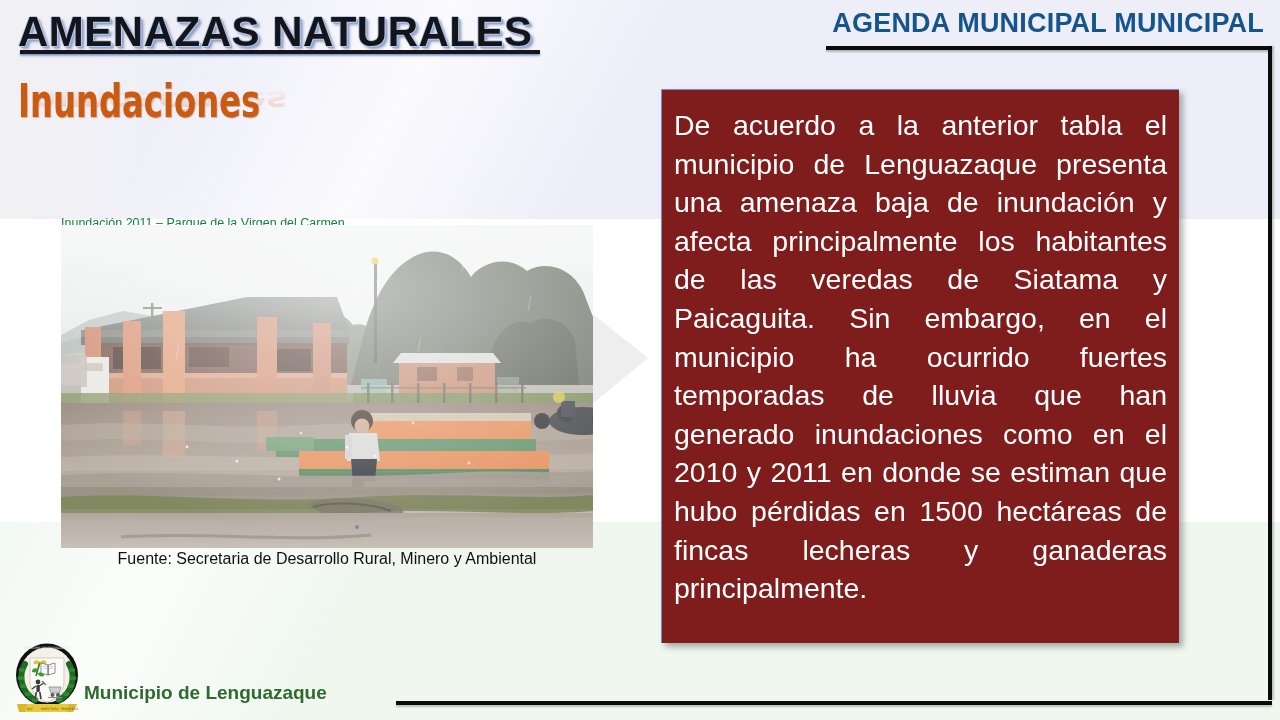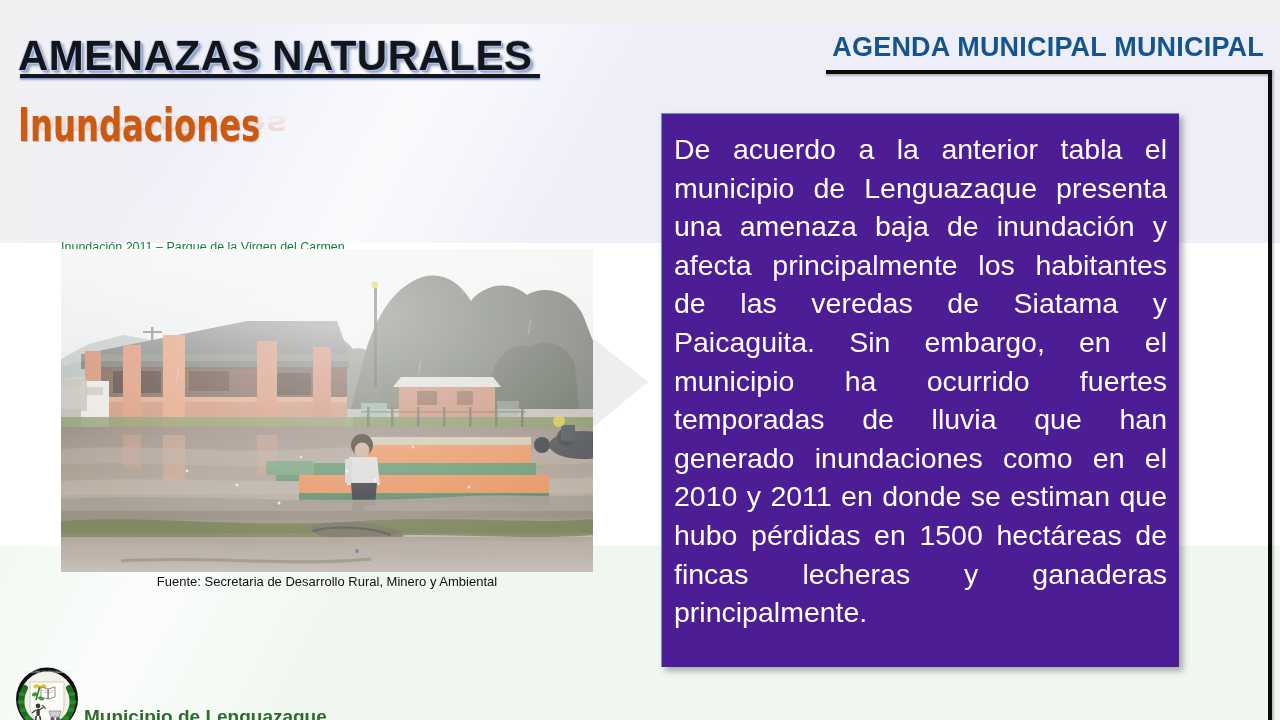--- a/index.html
+++ b/index.html
@@ -14,21 +14,20 @@
     background: #f0f0f2;
     position: relative;
   }
 
   
   .slide {
     position: absolute;
     inset: 0;
     background: #ffffff;
     overflow: hidden;
-    margin-top: 24px;
   }
   .band-top {
     position: absolute;
     left: 0; top: 0;
     width: 1280px; height: 219px;
     background: linear-gradient(to right, #f1f1f3 0%, #eeeef9 18%, #eeeef9 100%);
   }
   .band-mid {
     position: absolute;
     left: 0; top: 219px;
@@ -145,40 +144,40 @@
     font-size: 12.5px;
     color: #15803d;
     font-family: "Liberation Sans", sans-serif;
     white-space: nowrap;
   }
   .photo-caption-bottom {
     position: absolute;
     left: 61px; top: 550px;
     width: 532px;
     text-align: center;
-    font-size: 13px;
+    font-size: 16px;
     color: #101010;
     font-family: "Liberation Sans", sans-serif;
     white-space: nowrap;
   }
   .photo {
     position: absolute;
     left: 61px; top: 225px;
     width: 532px; height: 323px;
     overflow: hidden;
     background: #b9b4ad;
   }
   .photo svg { display: block; }
 
   
   .textbox {
     position: absolute;
     left: 661px; top: 89px;
     width: 518px; height: 554px;
-    background: #4c1d95;
+    background: #7f1d1d;
     box-sizing: border-box;
     padding: 16px 12px 10px 12px;
     box-shadow: 4px 4px 6px rgba(80,80,80,.45);
     border-top: 1px solid #6f93d3;
     border-left: 1px solid #6f93d3;
   }
   .textbox p {
     margin: 0;
     color: #ffffff;
     font-size: 28.5px;

